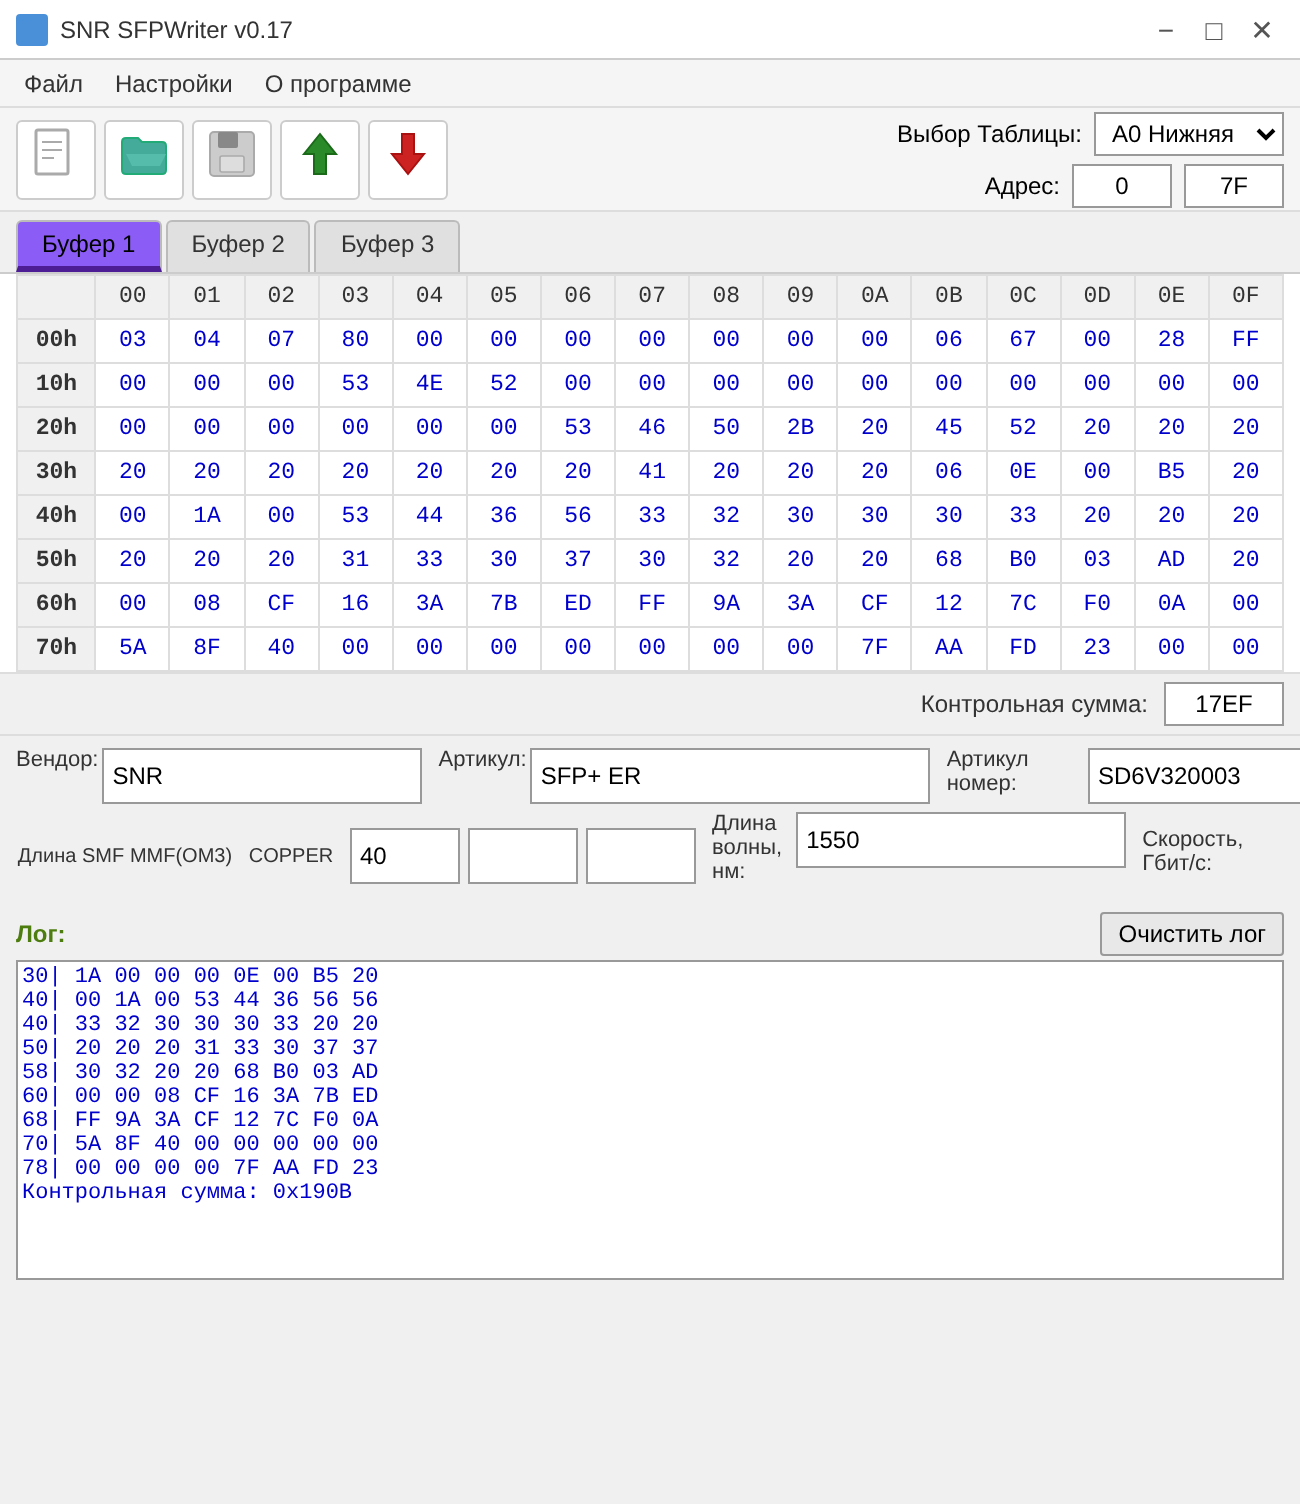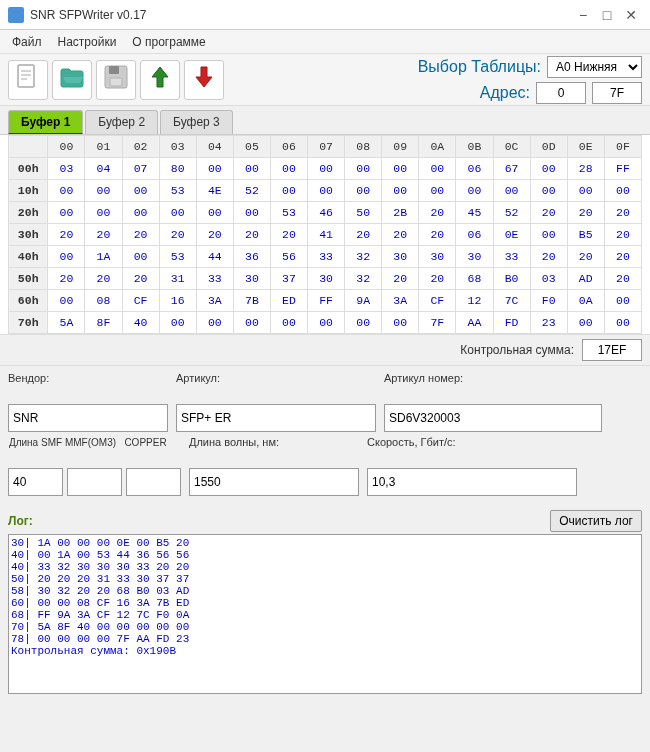--- a/index.html
+++ b/index.html
@@ -94,22 +94,22 @@
       flex-direction: column;
       gap: 4px;
       align-items: flex-end;
     }
     .selector-row {
       display: flex;
       align-items: center;
       gap: 6px;
     }
     .selector-label {
-      font-size: 16px;
-      color: #0369a1;
+      font-size: 12px;
+      color: #000000;
       margin-left: 48px;
     }
     .selector-select {
       padding: 2px 4px;
       font-size: 12px;
       border: 1px solid #999;
       background: #fff;
       height: 22px;
     }
     .selector-input {
@@ -133,23 +133,23 @@
       border: 1px solid #bbb;
       border-bottom: none;
       background: #e0e0e0;
       cursor: pointer;
       font-size: 12px;
       color: #333;
       border-radius: 3px 3px 0 0;
       margin-right: 2px;
     }
     .tab.active {
-      background: #84cc16;
-      border-bottom: 1px solid #4c1d95;
-      font-weight: bold;
+      background: #8b5cf6;
+      border-bottom: 3px solid #4c1d95;
+      font-weight: normal;
       color: #000;
     }
     .hex-table-container {
       background: #fff;
       margin: 0;
       padding: 0 8px;
       overflow-x: auto;
     }
     .hex-table {
       border-collapse: collapse;
@@ -205,22 +205,21 @@
       background: #f0f0f0;
     }
     .fields-row {
       display: flex;
       gap: 8px;
       margin-bottom: 4px;
       align-items: flex-end;
     }
     .field-group {
       display: flex;
-      flex-direction: column;
-      gap: 20px;
+      gap: 2px;
     }
     .field-label {
       font-size: 11px;
       color: #333;
     }
     .field-input {
       padding: 13px 4px;
       font-size: 12px;
       border: 1px solid #999;
       background: #fff;

